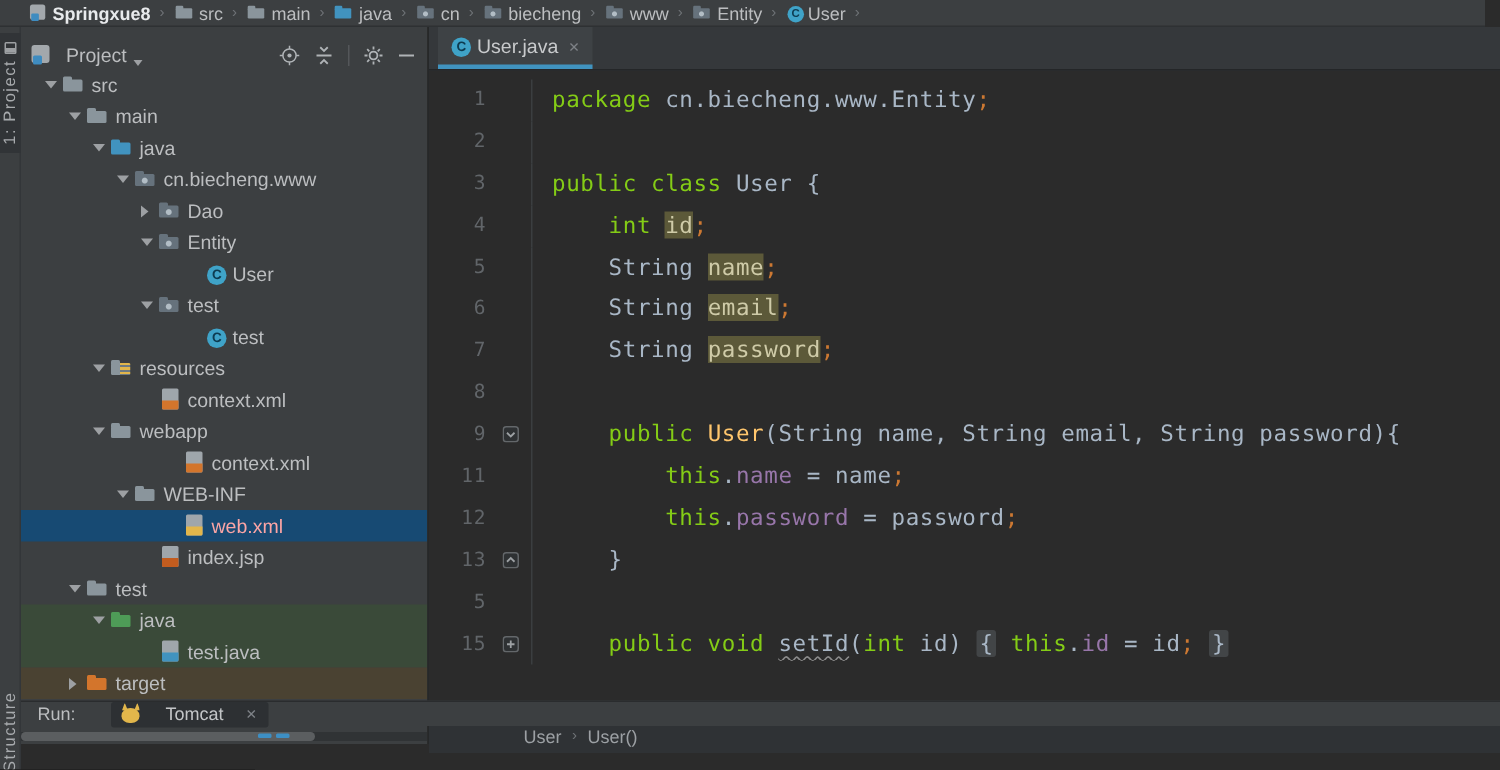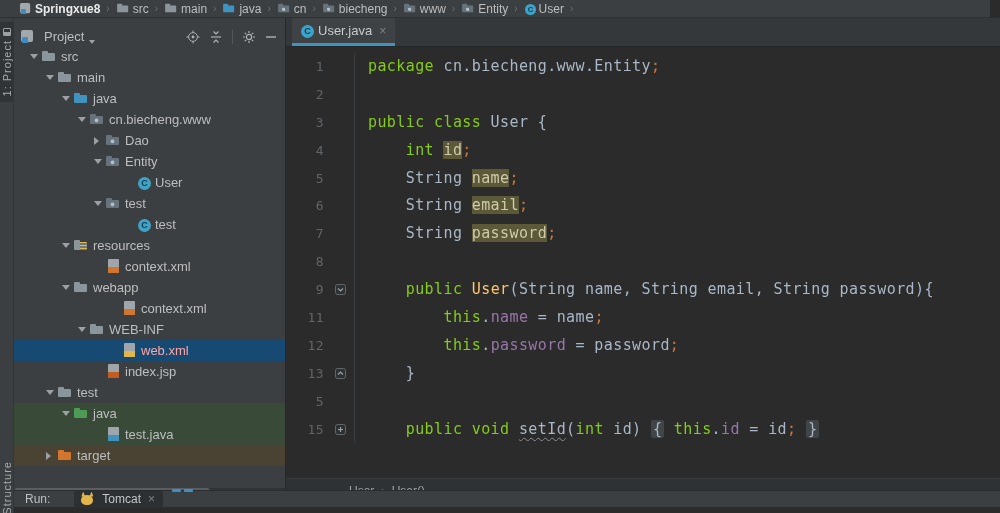--- a/index.html
+++ b/index.html
@@ -97,23 +97,23 @@
   .tok.mt{color:#FFC66D}
   .tok.hl{background:#5C5939;color:#CFCBA8}
   .tok.wv{color:#A9B7C6;text-decoration:underline wavy #8C8C8C 1px;text-underline-offset:3px}
   .tok.fb{background:#424547;border-radius:2px;padding:0 2px;color:#A9B7C6}
 
   .ebread{height:24px;background:#2F3235;border-top:1px solid #3A3D3F;display:flex;align-items:center;
           padding-left:63px;font-size:12px;color:#9CA0A4;box-sizing:border-box}
   .ebread .bsep{color:#6E7276;margin:0 7px;font-size:10px}
 
   
-  .bottombar{position:absolute;left:14px;top:490px;width:986px;height:17px;background:#3C3F41;
+  .bottombar{position:absolute;left:14px;top:467px;width:986px;height:17px;background:#3C3F41;
              border-top:1px solid #2A2C2E;display:flex;align-items:center;padding-left:11px;box-sizing:border-box;font-size:12px}
-  .runtab{margin-left:24px;display:flex;align-items:center;gap:4px;background:#2D3033;padding:1px 8px 2px 6px;border-radius:2px;color:#C3C5C7}
+  .runtab{margin-left:24px;display:flex;align-items:center;gap:12px;background:#2D3033;padding:1px 8px 2px 6px;border-radius:2px;color:#C3C5C7}
   .runtab .close{color:#7E8287;margin-left:3px}
   .bluemark{position:absolute;width:9px;height:3px;background:#3D8FC4;border-radius:1px}
 </style>
 </head>
 <body>
 
 <div id="app">
 
   <div class="topbar" id="breadcrumb">
       <span class="crumb first">

